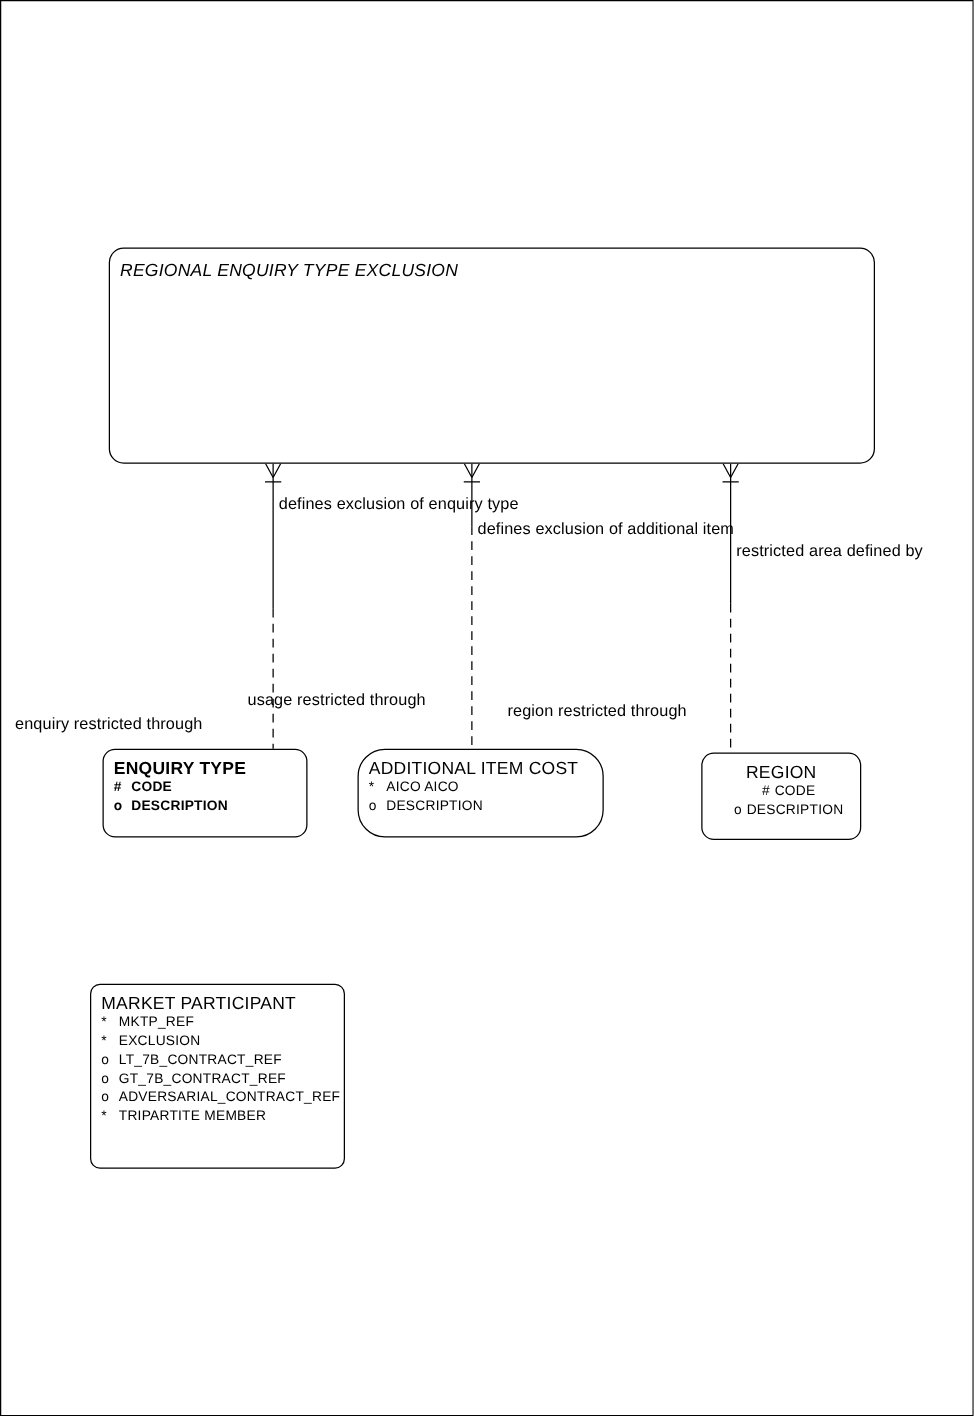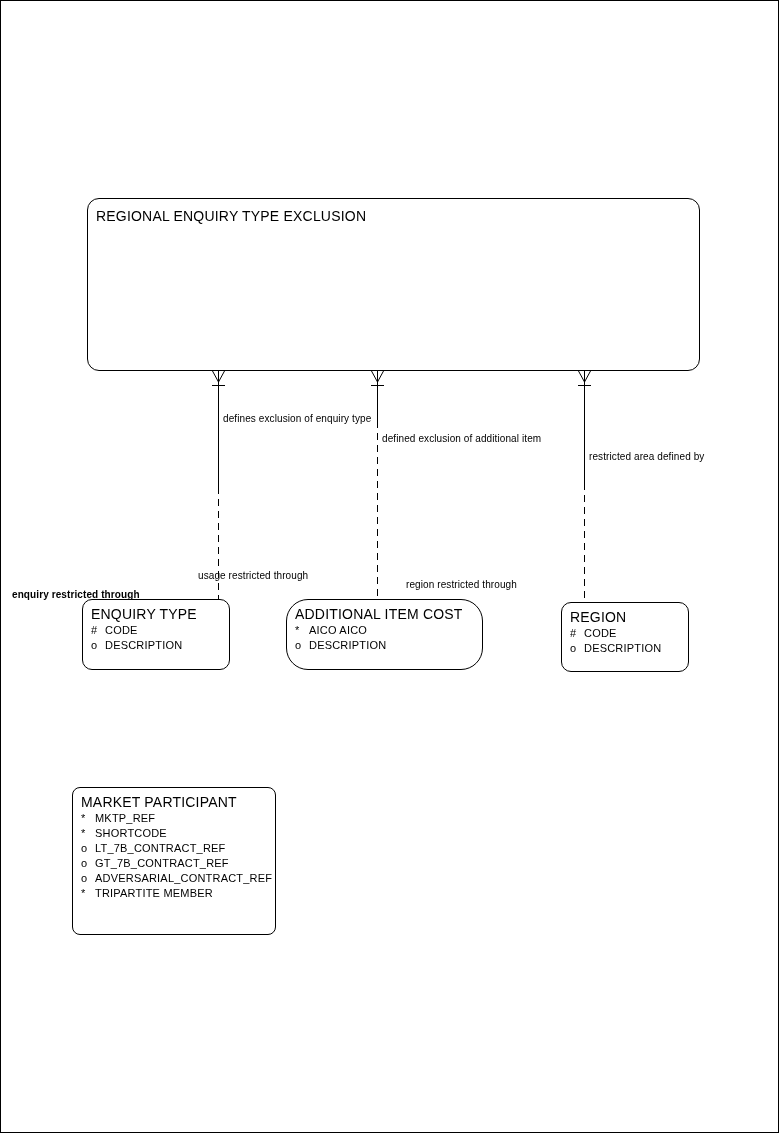--- a/index.html
+++ b/index.html
@@ -33,41 +33,40 @@
     line-height:15px;
     padding-left:8px;
     letter-spacing:0.2px;
   }
   .pfx{
     display:inline-block;
     width:14px;
   }
   .rel-label{
     position:absolute;
-    font-size:10px;
+    font-size:13px;
     line-height:15px;
     white-space:nowrap;
     letter-spacing:0.1px;
-    margin-top:16px;
   }
   #connector-layer{
     position:absolute;
     left:0;top:0;
     pointer-events:none;
   }
   
-  #root-entity{left:86px;top:197px;width:613px;height:173px;border-radius:12px;}
-  #entity-enquiry-type{left:81px;top:598px;width:148px;height:71px;border-radius:10px;}
+  #root-entity{left:86px;top:197px;width:613px;height:173px;border-radius:12px;font-style:italic;}
+  #entity-enquiry-type{left:81px;top:598px;width:164px;height:71px;border-radius:10px;font-weight:bold;}
   #entity-additional-item-cost{left:285px;top:598px;width:197px;height:71px;border-radius:22px;}
-  #entity-region{left:560px;top:601px;width:128px;height:70px;border-radius:10px;}
+  #entity-region{left:560px;top:601px;width:128px;height:70px;border-radius:10px;text-align:center;}
   #entity-market-participant{left:71px;top:786px;width:204px;height:148px;border-radius:8px;}
   #label-rel1-near{left:222px;top:394px;}
   #label-rel2-near{left:381px;top:414px;}
   #label-rel3-near{left:588px;top:432px;}
-  #label-rel1-far{left:11px;top:570px;font-weight:bold;}
+  #label-rel1-far{left:11px;top:570px;}
   #label-rel2-far{left:197px;top:551px;}
   #label-rel3-far{left:405px;top:560px;}
 </style>
 </head>
 <body>
 
 <div id="diagram-canvas">
 
   <svg id="connector-layer" width="779" height="1133" viewBox="0 0 779 1133" fill="none" stroke="#000" stroke-width="1">
     <g>
@@ -91,21 +90,21 @@
         <path d="M577.5 370 L583.5 381 M589.5 370 L583.5 381 M577 384.5 H590"></path>
       </g>
     </g>
   </svg>
 
   <div class="entity" id="root-entity">
     <div class="etitle">REGIONAL ENQUIRY TYPE EXCLUSION</div>
   </div>
 
   <div class="rel-label" id="label-rel1-near">defines exclusion of enquiry type</div>
-  <div class="rel-label" id="label-rel2-near">defined exclusion of additional item</div>
+  <div class="rel-label" id="label-rel2-near">defines exclusion of additional item</div>
   <div class="rel-label" id="label-rel3-near">restricted area defined by</div>
   <div class="rel-label" id="label-rel1-far">enquiry restricted through</div>
   <div class="rel-label" id="label-rel2-far">usage restricted through</div>
   <div class="rel-label" id="label-rel3-far">region restricted through</div>
 
   <div class="entity" id="entity-enquiry-type">
     <div class="etitle">ENQUIRY TYPE</div>
     <div class="attr"><span class="pfx">#</span><span>CODE</span></div>
     <div class="attr"><span class="pfx">o</span><span>DESCRIPTION</span></div>
   </div>
@@ -118,20 +117,20 @@
 
   <div class="entity" id="entity-region">
     <div class="etitle">REGION</div>
     <div class="attr"><span class="pfx">#</span><span>CODE</span></div>
     <div class="attr"><span class="pfx">o</span><span>DESCRIPTION</span></div>
   </div>
 
   <div class="entity" id="entity-market-participant">
     <div class="etitle">MARKET PARTICIPANT</div>
     <div class="attr"><span class="pfx">*</span><span>MKTP_REF</span></div>
-    <div class="attr"><span class="pfx">*</span><span>SHORTCODE</span></div>
+    <div class="attr"><span class="pfx">*</span><span>EXCLUSION</span></div>
     <div class="attr"><span class="pfx">o</span><span>LT_7B_CONTRACT_REF</span></div>
     <div class="attr"><span class="pfx">o</span><span>GT_7B_CONTRACT_REF</span></div>
     <div class="attr"><span class="pfx">o</span><span>ADVERSARIAL_CONTRACT_REF</span></div>
     <div class="attr"><span class="pfx">*</span><span>TRIPARTITE MEMBER</span></div>
   </div>
 
 </div>
 
 </body></html>

